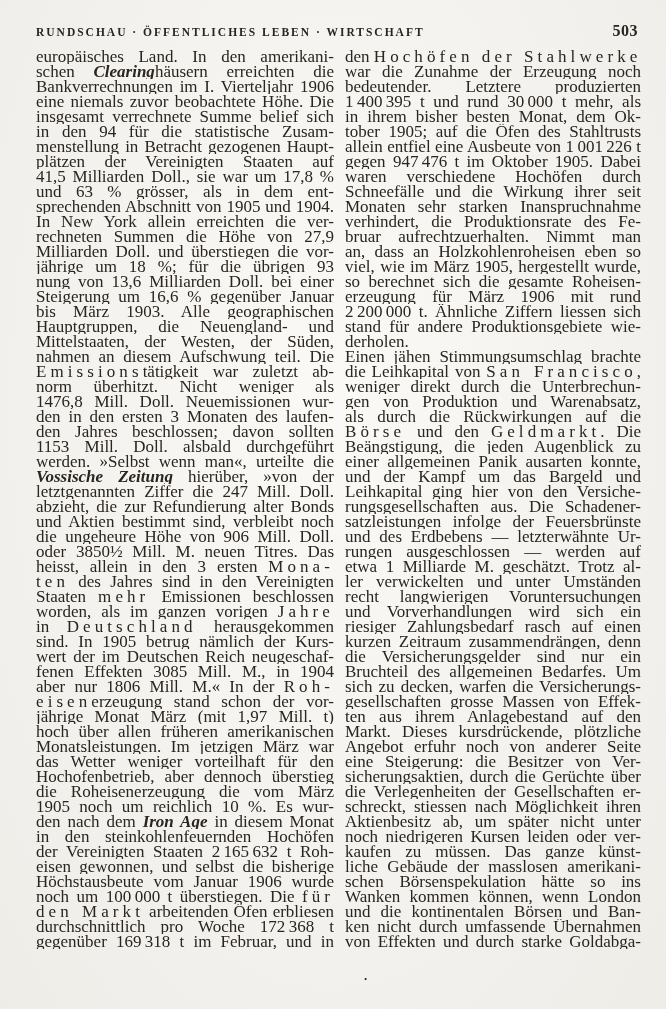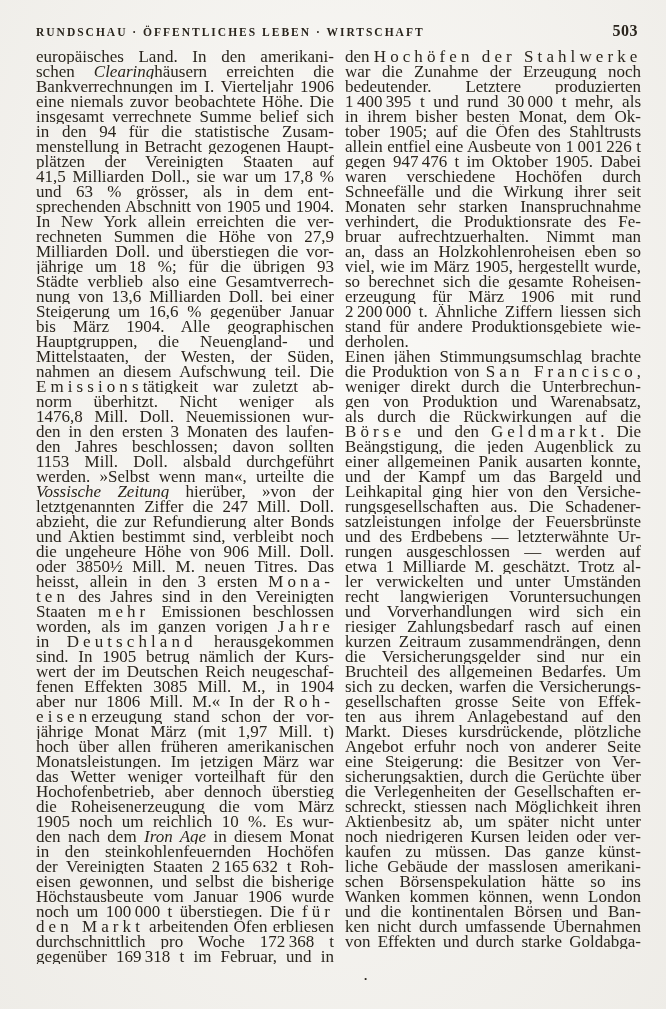--- a/index.html
+++ b/index.html
@@ -46,21 +46,21 @@
     overflow: hidden;
     text-align: justify;
     text-align-last: justify;
     text-justify: inter-word;
     white-space: nowrap;
   }
   .line.no-just {
     text-align: left;
     text-align-last: left;
   }
-  .i  { font-style: italic; }
+  .i  { font-style: italic; font-weight: bold; }
   .sp { letter-spacing: 0.24em; }
   .stray-mark {
     position: absolute;
     left: 364px;
     top: 968px;
     font-size: 13px;
     font-weight: bold;
   }
 </style>
 </head>
@@ -82,24 +82,23 @@
       <div class="line"><span>in den 94 für die statistische Zusam-</span></div>
       <div class="line"><span>menstellung in Betracht gezogenen Haupt-</span></div>
       <div class="line"><span>plätzen der Vereinigten Staaten auf</span></div>
       <div class="line"><span>41,5 Milliarden Doll., sie war um 17,8 %</span></div>
       <div class="line"><span>und 63 % grösser, als in dem ent-</span></div>
       <div class="line"><span>sprechenden Abschnitt von 1905 und 1904.</span></div>
       <div class="line"><span>In New York allein erreichten die ver-</span></div>
       <div class="line"><span>rechneten Summen die Höhe von 27,9</span></div>
       <div class="line"><span>Milliarden Doll. und überstiegen die vor-</span></div>
       <div class="line"><span>jährige um 18 %; für die übrigen 93</span></div>
-      <div class="line"><span>Städte verblieb also eine Gesamtverrech-</span></div>
       <div class="line"><span>nung von 13,6 Milliarden Doll. bei einer</span></div>
       <div class="line"><span>Steigerung um 16,6 % gegenüber Januar</span></div>
-      <div class="line"><span>bis März 1904.  Alle geographischen</span></div>
+      <div class="line"><span>bis März 1903.  Alle geographischen</span></div>
       <div class="line"><span>Hauptgruppen, die Neuengland- und</span></div>
       <div class="line"><span>Mittelstaaten, der Westen, der Süden,</span></div>
       <div class="line"><span>nahmen an diesem Aufschwung teil. Die</span></div>
       <div class="line"><span class="sp">Emissions</span><span>tätigkeit war zuletzt ab-</span></div>
       <div class="line"><span>norm überhitzt.  Nicht weniger als</span></div>
       <div class="line"><span>1476,8 Mill. Doll. Neuemissionen wur-</span></div>
       <div class="line"><span>den in den ersten 3 Monaten des laufen-</span></div>
       <div class="line"><span>den Jahres beschlossen; davon sollten</span></div>
       <div class="line"><span>1153 Mill. Doll. alsbald durchgeführt</span></div>
       <div class="line"><span>werden. »Selbst wenn man«, urteilte die</span></div>
@@ -152,21 +151,21 @@
       <div class="line"><span>verhindert, die Produktionsrate des Fe-</span></div>
       <div class="line"><span>bruar aufrechtzuerhalten.  Nimmt man</span></div>
       <div class="line"><span>an, dass an Holzkohlenroheisen eben so</span></div>
       <div class="line"><span>viel, wie im März 1905, hergestellt wurde,</span></div>
       <div class="line"><span>so berechnet sich die gesamte Roheisen-</span></div>
       <div class="line"><span>erzeugung  für  März  1906  mit  rund</span></div>
       <div class="line"><span>2 200 000 t.  Ähnliche Ziffern liessen sich</span></div>
       <div class="line"><span>stand für andere Produktionsgebiete wie-</span></div>
       <div class="line no-just"><span>derholen.</span></div>
       <div class="line"><span>Einen jähen Stimmungsumschlag brachte</span></div>
-      <div class="line"><span>die Produktion von </span><span class="sp">San Francisco</span><span>,</span></div>
+      <div class="line"><span>die Leihkapital von </span><span class="sp">San Francisco</span><span>,</span></div>
       <div class="line"><span>weniger direkt durch die Unterbrechun-</span></div>
       <div class="line"><span>gen von Produktion und Warenabsatz,</span></div>
       <div class="line"><span>als durch die Rückwirkungen auf die</span></div>
       <div class="line"><span class="sp">Börse</span><span> und den </span><span class="sp">Geldmarkt</span><span>.  Die</span></div>
       <div class="line"><span>Beängstigung, die jeden Augenblick zu</span></div>
       <div class="line"><span>einer allgemeinen Panik ausarten konnte,</span></div>
       <div class="line"><span>und der Kampf um das Bargeld und</span></div>
       <div class="line"><span>Leihkapital ging hier von den Versiche-</span></div>
       <div class="line"><span>rungsgesellschaften aus.  Die Schadener-</span></div>
       <div class="line"><span>satzleistungen infolge der Feuersbrünste</span></div>
@@ -174,21 +173,21 @@
       <div class="line"><span>rungen ausgeschlossen  —  werden auf</span></div>
       <div class="line"><span>etwa 1 Milliarde M. geschätzt.  Trotz al-</span></div>
       <div class="line"><span>ler verwickelten und unter Umständen</span></div>
       <div class="line"><span>recht  langwierigen  Voruntersuchungen</span></div>
       <div class="line"><span>und  Vorverhandlungen  wird sich ein</span></div>
       <div class="line"><span>riesiger Zahlungsbedarf rasch auf einen</span></div>
       <div class="line"><span>kurzen Zeitraum zusammendrängen, denn</span></div>
       <div class="line"><span>die Versicherungsgelder  sind nur ein</span></div>
       <div class="line"><span>Bruchteil des allgemeinen Bedarfes.  Um</span></div>
       <div class="line"><span>sich zu decken, warfen die Versicherungs-</span></div>
-      <div class="line"><span>gesellschaften grosse Seite von Effek-</span></div>
+      <div class="line"><span>gesellschaften grosse Massen von Effek-</span></div>
       <div class="line"><span>ten aus ihrem Anlagebestand  auf  den</span></div>
       <div class="line"><span>Markt.  Dieses kursdrückende, plötzliche</span></div>
       <div class="line"><span>Angebot erfuhr noch von anderer Seite</span></div>
       <div class="line"><span>eine Steigerung: die Besitzer von Ver-</span></div>
       <div class="line"><span>sicherungsaktien, durch die Gerüchte über</span></div>
       <div class="line"><span>die Verlegenheiten der Gesellschaften er-</span></div>
       <div class="line"><span>schreckt, stiessen nach Möglichkeit ihren</span></div>
       <div class="line"><span>Aktienbesitz ab, um später nicht unter</span></div>
       <div class="line"><span>noch niedrigeren Kursen leiden oder ver-</span></div>
       <div class="line"><span>kaufen zu müssen.  Das ganze künst-</span></div>

